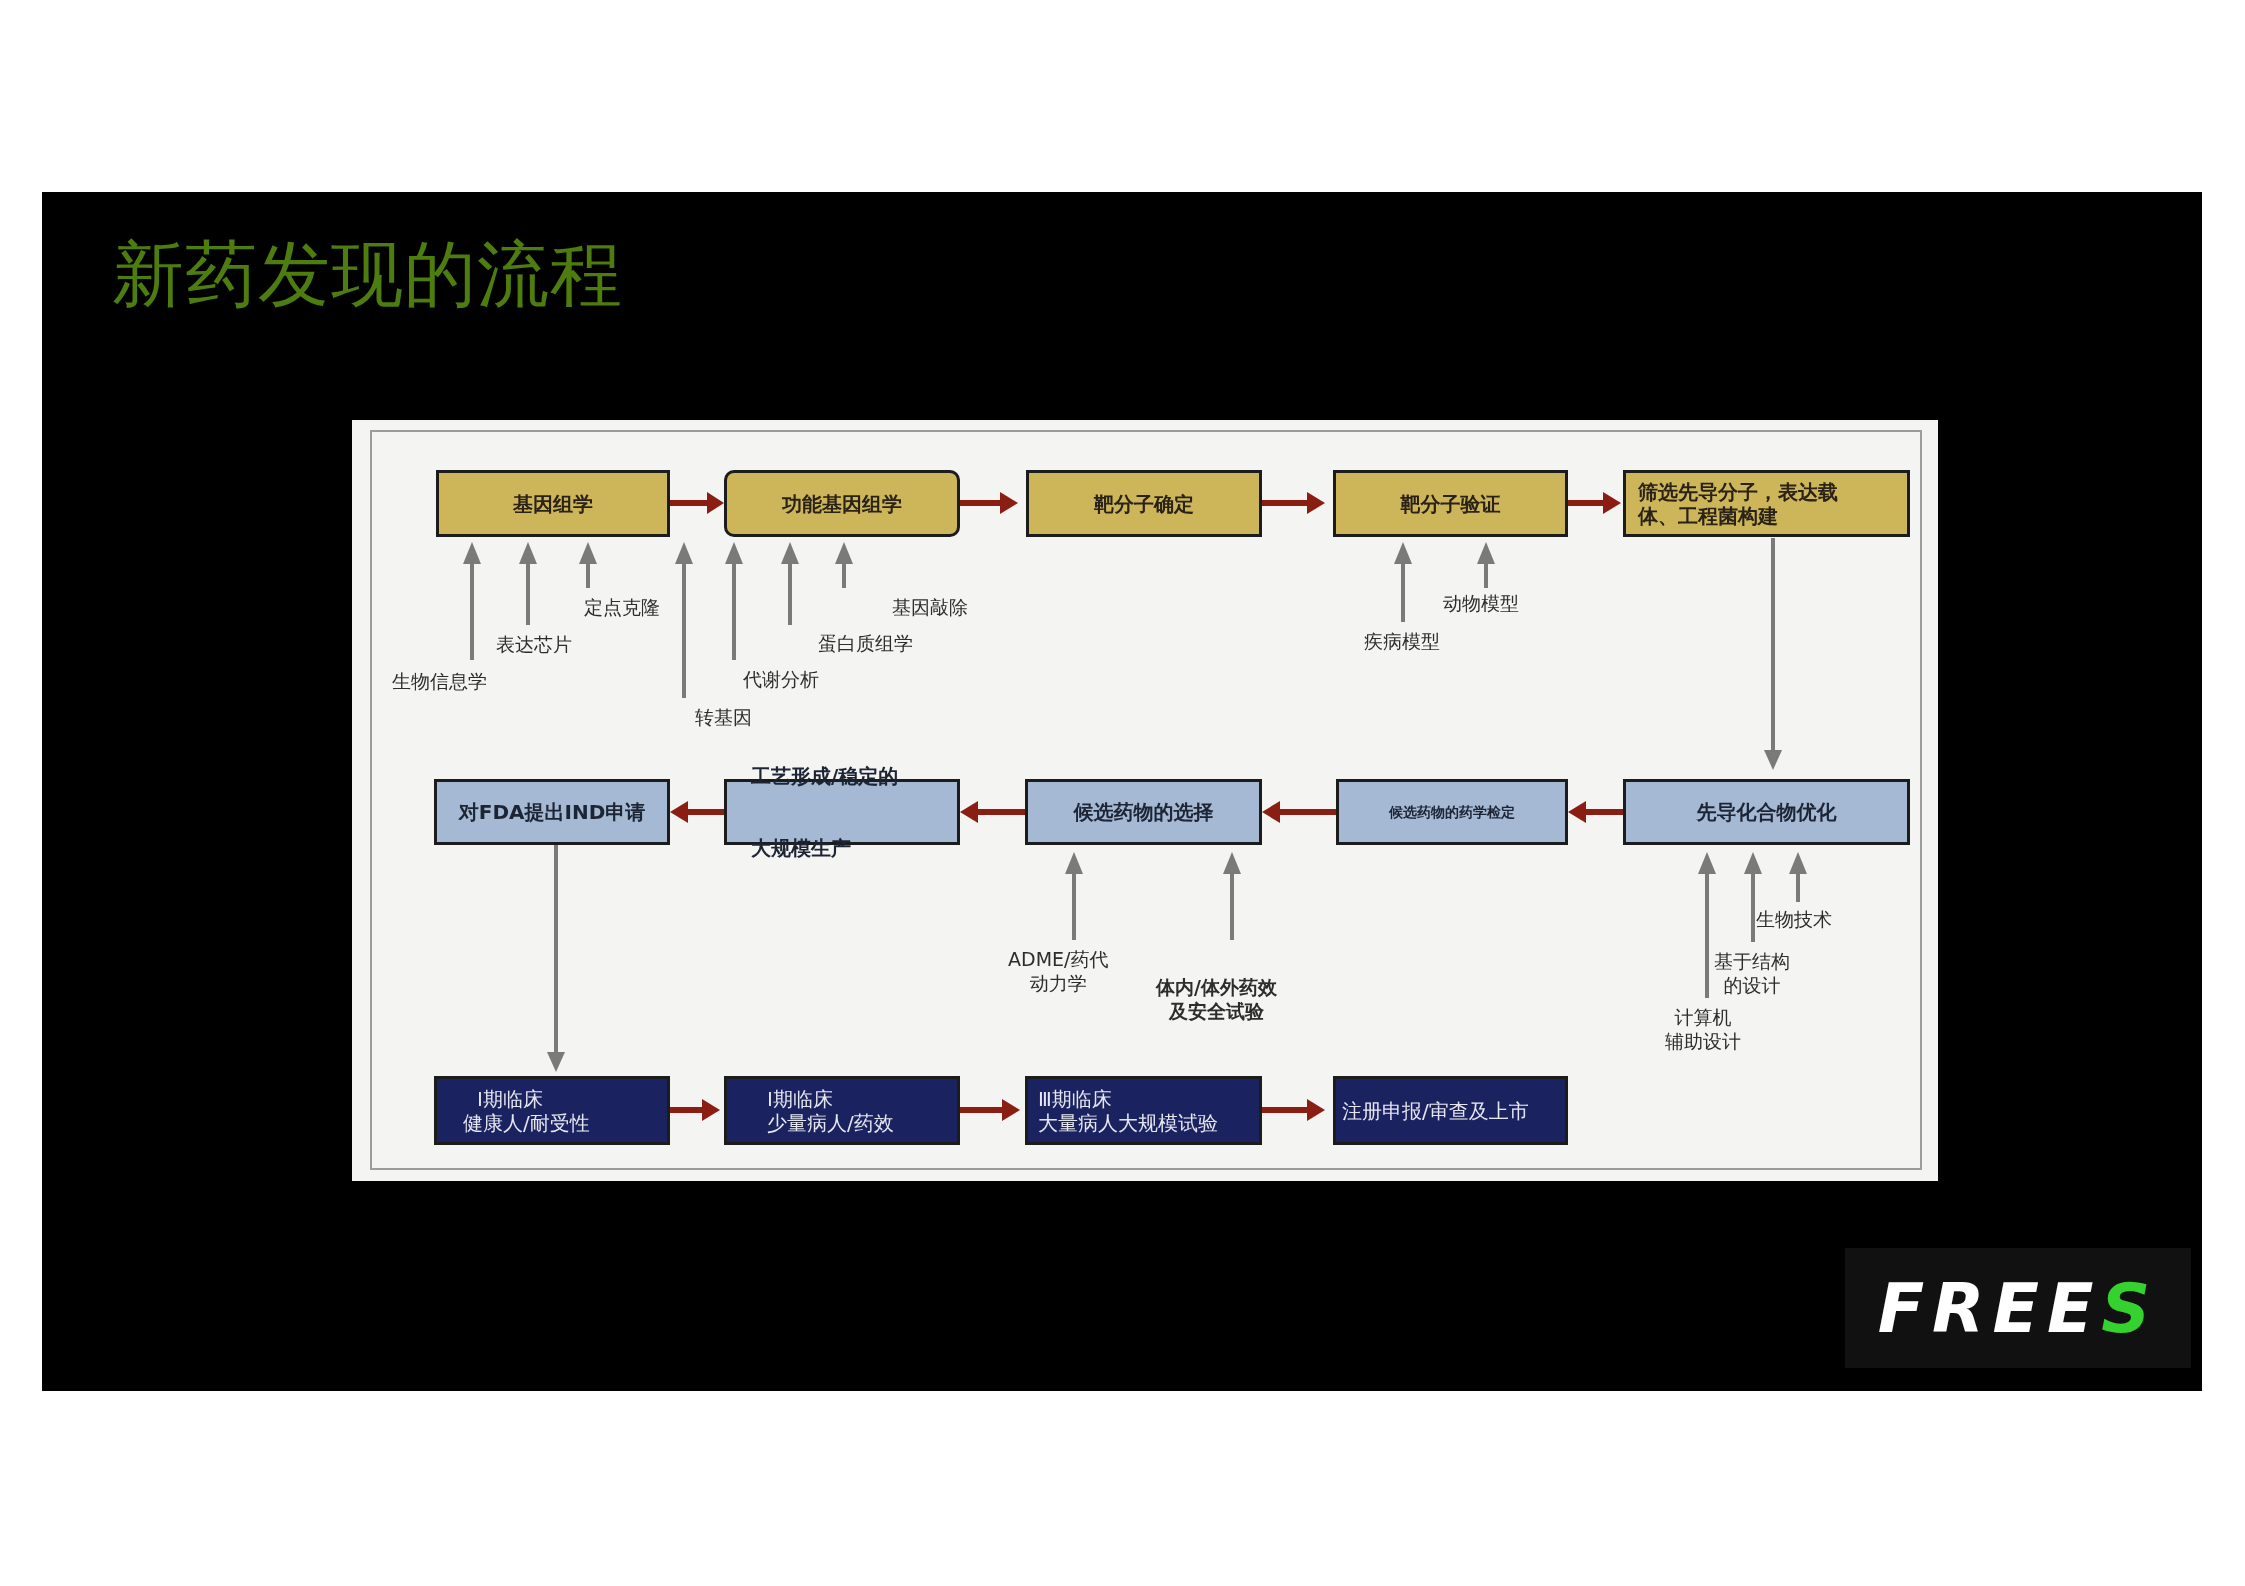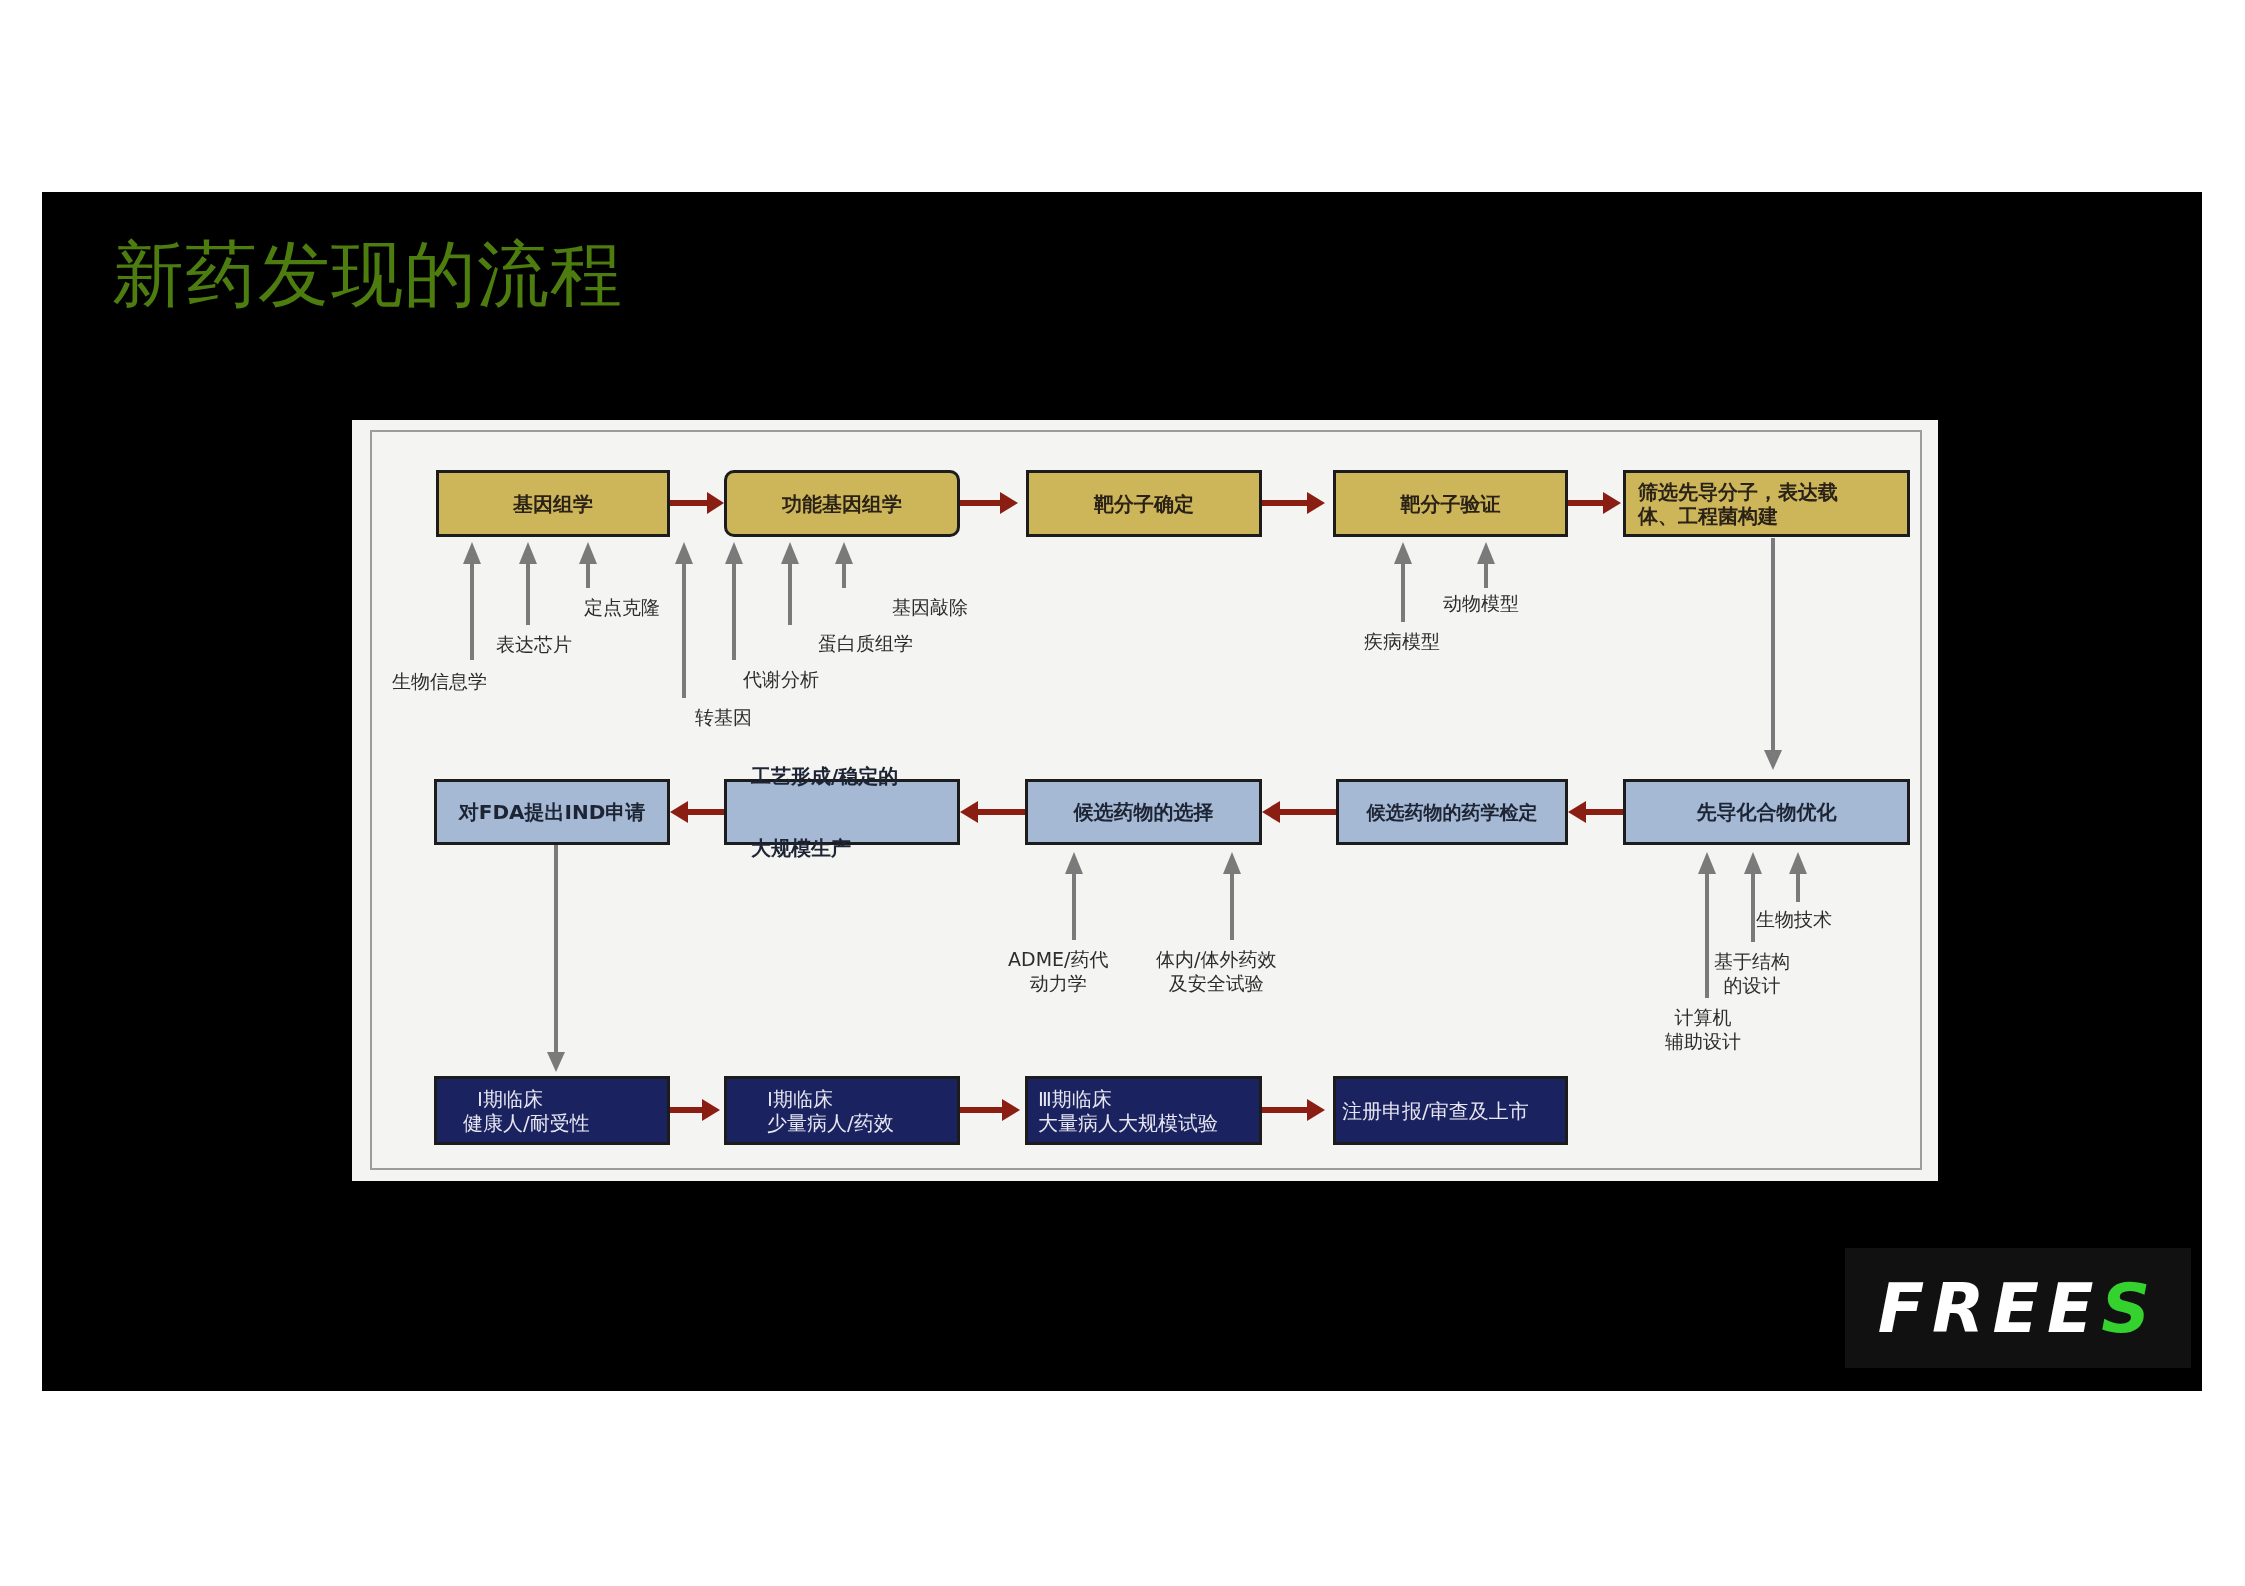--- a/index.html
+++ b/index.html
@@ -167,32 +167,32 @@
   <div class="box blue" style="left:82px; top:359px; width:236px; height:66px;">
       <span>对FDA提出IND申请</span>
     </div>
   <div class="box blue left" style="left:372px; top:359px; width:236px; height:66px; flex-direction:column; align-items:flex-start; justify-content:center; padding-left:24px;gap:48px;">
     <span>工艺形成/稳定的</span>
     <span>大规模生产</span>
   </div>
   <div class="box blue" style="left:673px; top:359px; width:237px; height:66px;">
       <span>候选药物的选择</span>
     </div>
-  <div class="box blue" style="left:984px; top:359px; width:232px; height:66px; font-size:19px;">
+  <div class="box blue" style="left:984px; top:359px; width:232px; height:66px; font-size:14px;">
       <span>候选药物的药学检定</span>
     </div>
   <div class="box blue" style="left:1271px; top:359px; width:287px; height:66px;">
       <span>先导化合物优化</span>
     </div>
 
   <div class="label" style="left:656px; top:528px;">
     <div>ADME/药代</div>
     <div>动力学</div>
   </div>
-  <div class="label" style="left:804px; top:528px;">
+  <div class="label" style="left:804px; top:556px;font-weight:bold;">
     <div>体内/体外药效</div>
     <div>及安全试验</div>
   </div>
   <div class="label" style="left:1313px; top:586px;">
     <div>计算机</div>
     <div>辅助设计</div>
   </div>
   <div class="label" style="left:1362px; top:530px;">
     <div>基于结构</div>
     <div>的设计</div>

